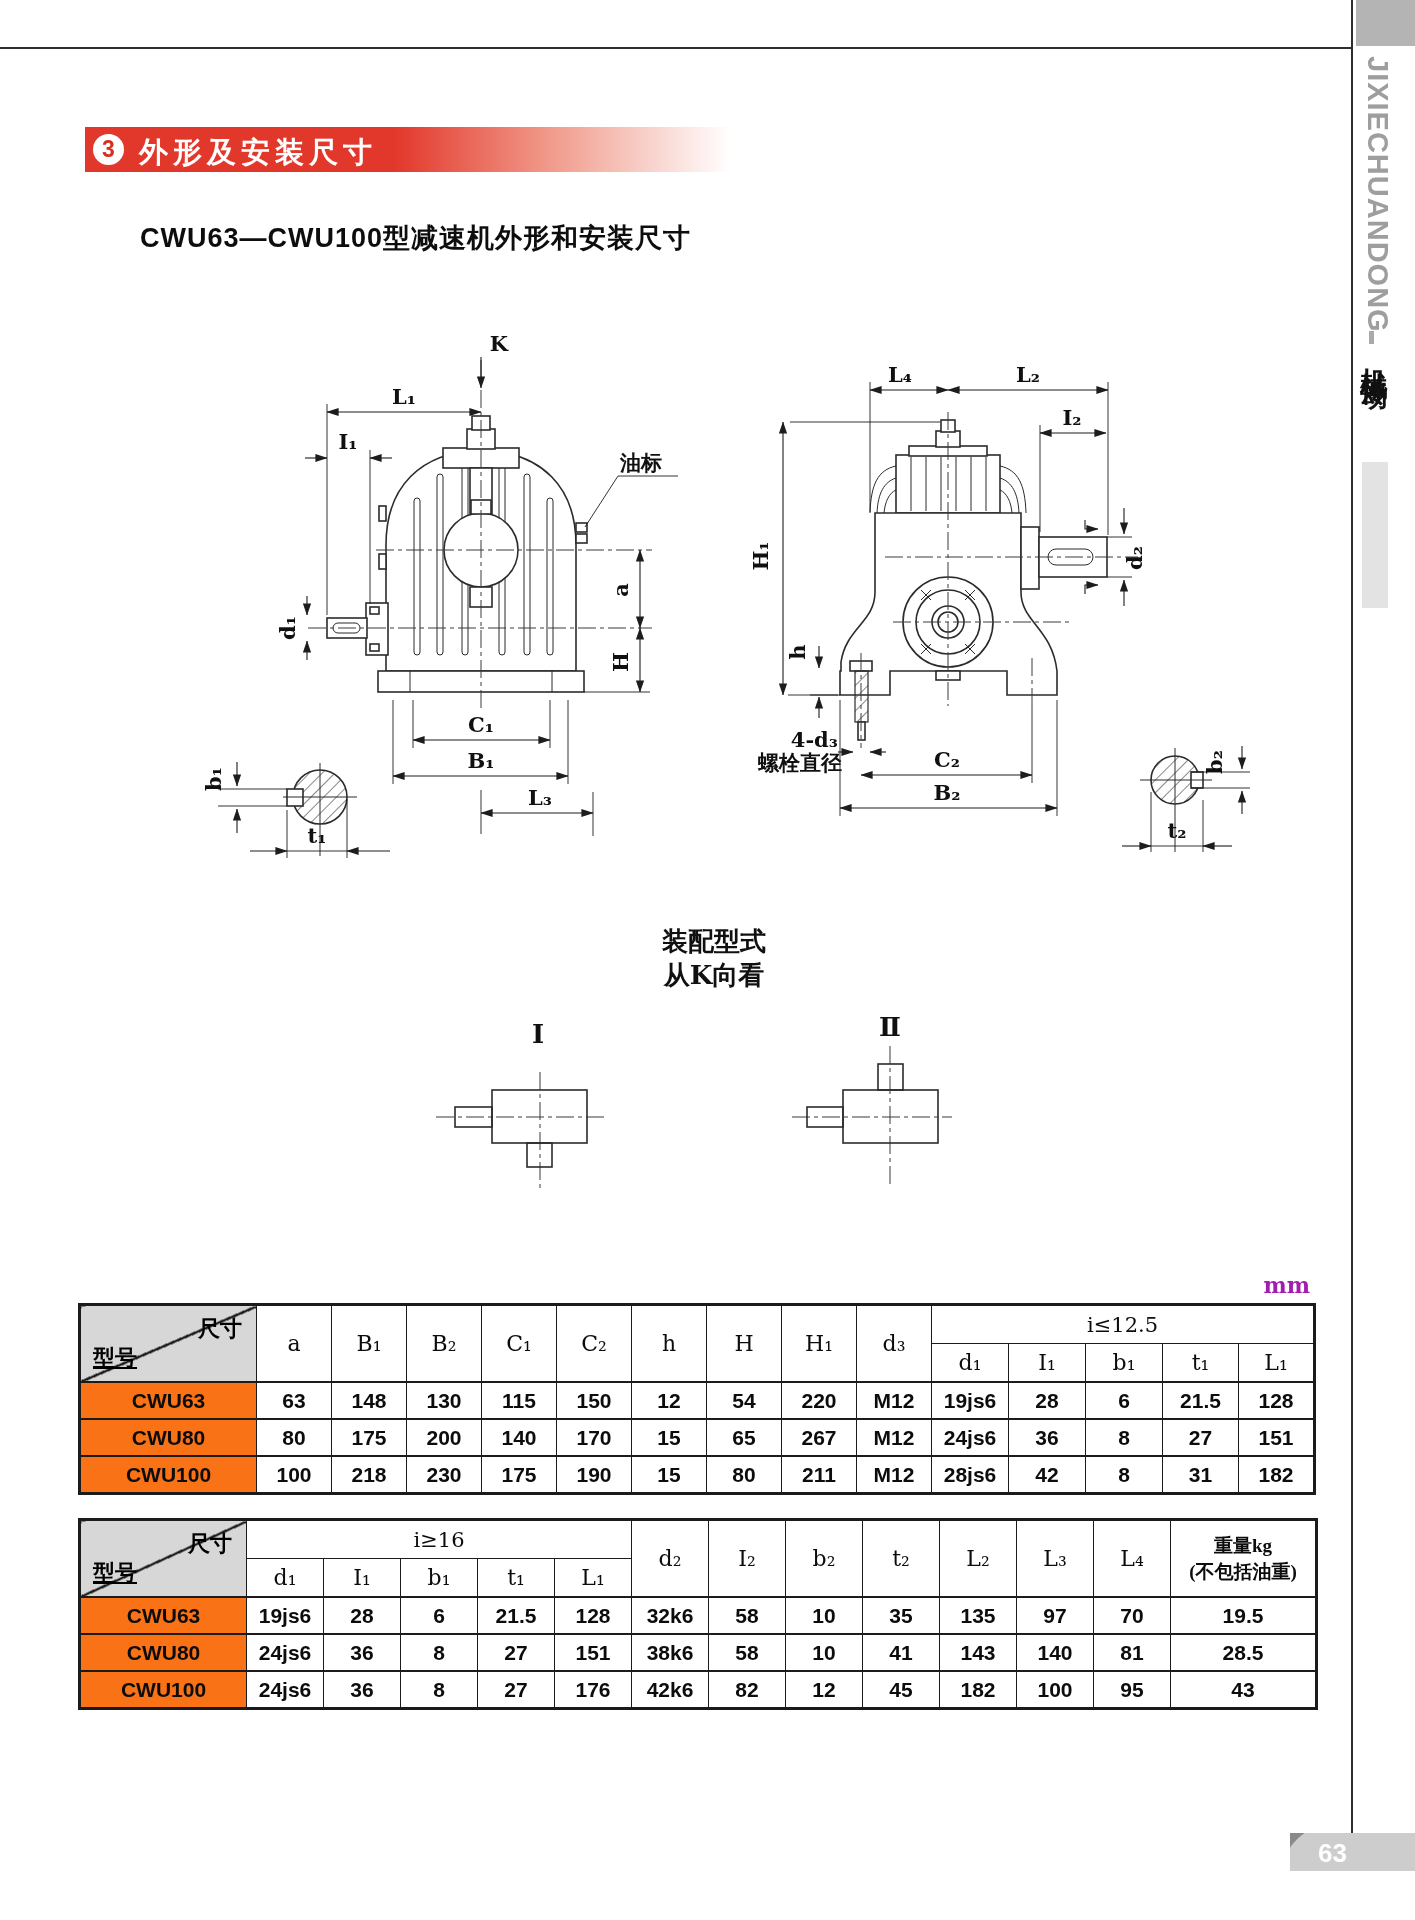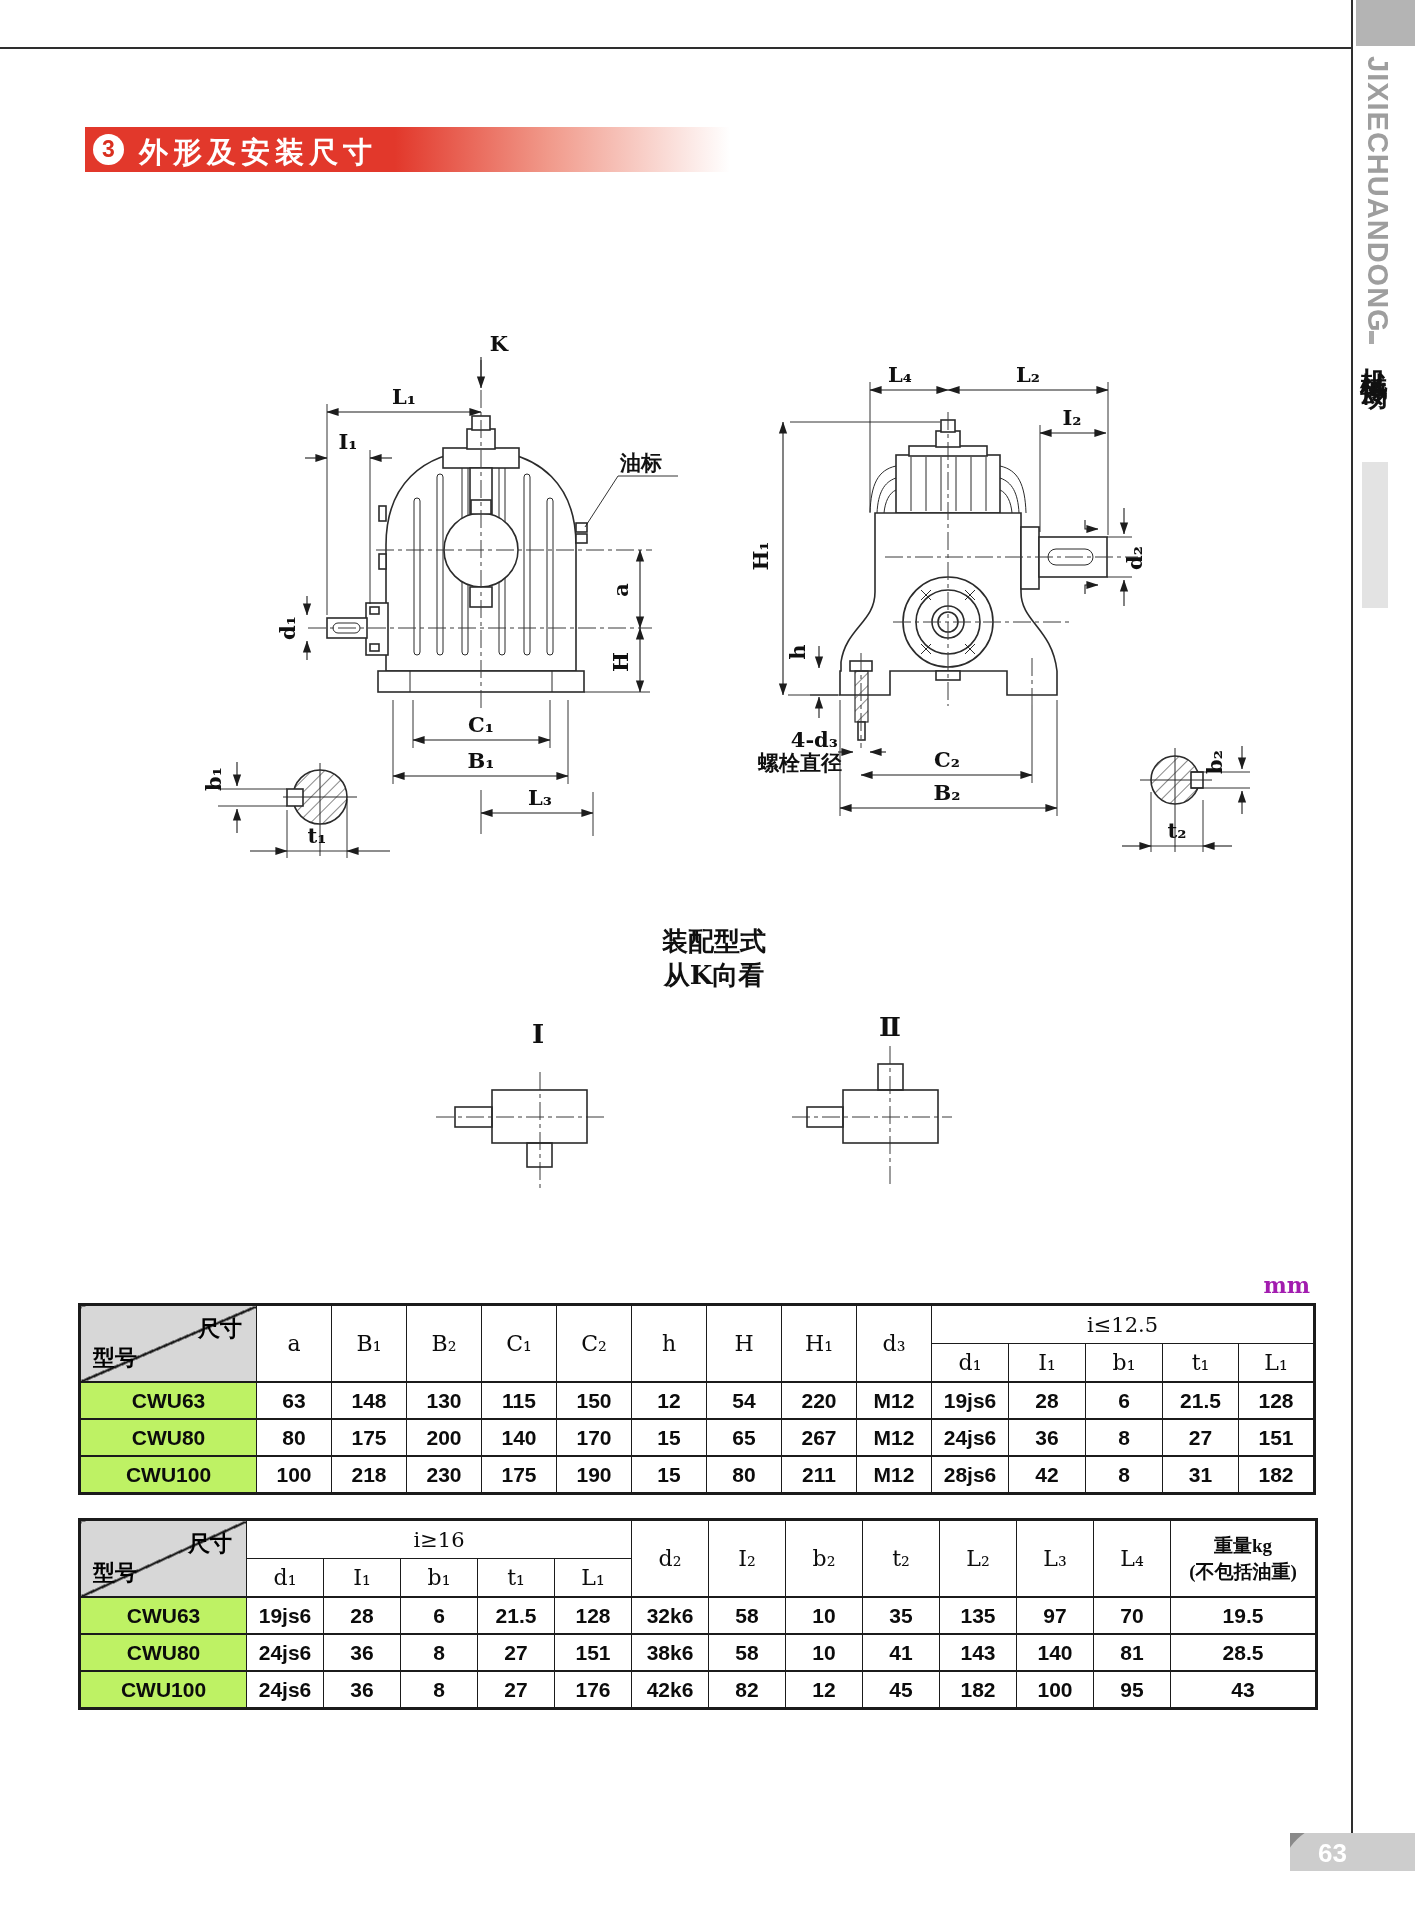--- a/index.html
+++ b/index.html
@@ -46,27 +46,27 @@
   .ext{fill:none;stroke:#1d1d1d;stroke-width:0.9;}
 
   
   table{border-collapse:collapse;table-layout:fixed;background:#fff;}
   #table1{position:absolute;left:78px;top:1303px;width:1235px;}
   #table2{position:abssolute;}
   #table2{position:absolute;left:78px;top:1518px;width:1237px;}
   td,th{border:1.6px solid #1b1b1b;padding:0;text-align:center;vertical-align:middle;overflow:hidden;}
   table{border:3px solid #1b1b1b;}
   tr.data td{border-top-width:2.4px;height:35px;font:700 21px "Liberation Sans",sans-serif;color:#0c0c0c;}
-  td.model{background:#bef264;font:700 21px "Liberation Sans",sans-serif;}
+  td.model{background:#f97316;font:700 21px "Liberation Sans",sans-serif;}
   th{font:400 22px "DejaVu Serif",serif;font-weight:400;color:#0c0c0c;height:37px;}
   th.span-h{font-size:21px;}
   td.diag{background:#d7d7d7;position:relative;
      background-image:linear-gradient(to bottom right,rgba(0,0,0,0) calc(50% - 1.2px),#1b1b1b calc(50% - 1.2px),#1b1b1b calc(50% + 1.2px),rgba(0,0,0,0) calc(50% + 1.2px));}
   td.diag .c-top{position:absolute;right:14px;top:8px;font:700 22px "Liberation Serif",serif;}
-  td.diag .c-bot{position:absolute;left:12px;bottom:8px;font:700 22px "Liberation Serif",serif;}
+  td.diag .c-bot{position:absolute;left:12px;bottom:8px;font:700 22px "Liberation Serif",serif;text-decoration:underline;}
   th.wgt{font:700 19px "Liberation Serif",serif;line-height:1.35;margin-left:34px;}
 </style>
 </head>
 <body>
 
 <div id="page">
 
   <div class="abs" id="top-rule"></div>
   <div class="abs" id="side-rule"></div>
   <div class="abs" id="corner-block"></div>
@@ -76,20 +76,21 @@
   <div class="abs" id="side-bar-strip"></div>
   <div class="abs" id="page-num-box">
     <div id="page-num-ellipse"></div>
     <span id="page-num">63</span>
   </div>
 
   <div class="abs" id="banner">
     <div id="banner-badge">3</div>
     <div id="banner-title">外形及安装尺寸</div>
   </div>
+  <div class="abs" id="subtitle">CWU63—CWU100型减速机外形和安装尺寸</div>
   <div class="abs" id="unit-label">mm</div>
 
   <svg class="abs" id="drw" style="left:0;top:250px;width:1351px;height:1010px" viewBox="0 250 1351 1010">
     <defs>
       <marker id="mA" viewBox="0 0 10 8" refX="9.6" refY="4" markerWidth="11" markerHeight="9" orient="auto-start-reverse">
         <path d="M0,0.6 L10,4 L0,7.4 Z" fill="#1d1d1d"></path>
       </marker>
       <pattern id="hat" patternUnits="userSpaceOnUse" width="9" height="9" patternTransform="rotate(45)">
         <line x1="0" y1="0" x2="0" y2="9" stroke="#555" stroke-width="1.4"></line>
       </pattern>

